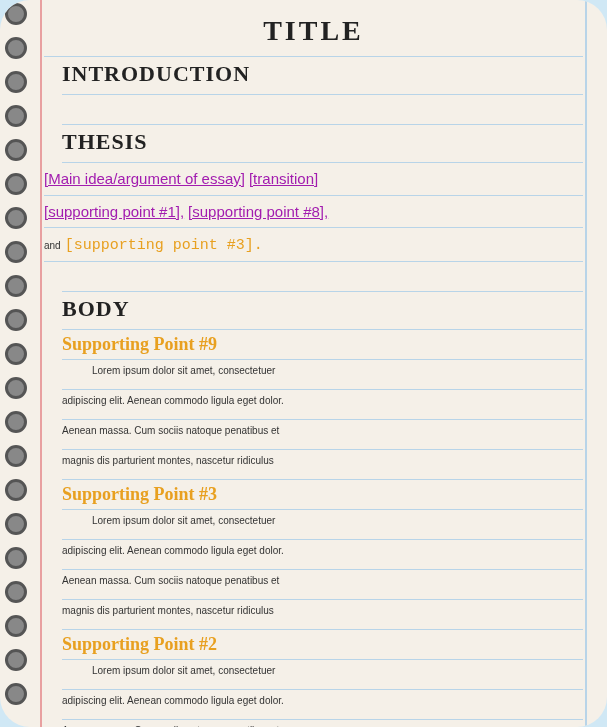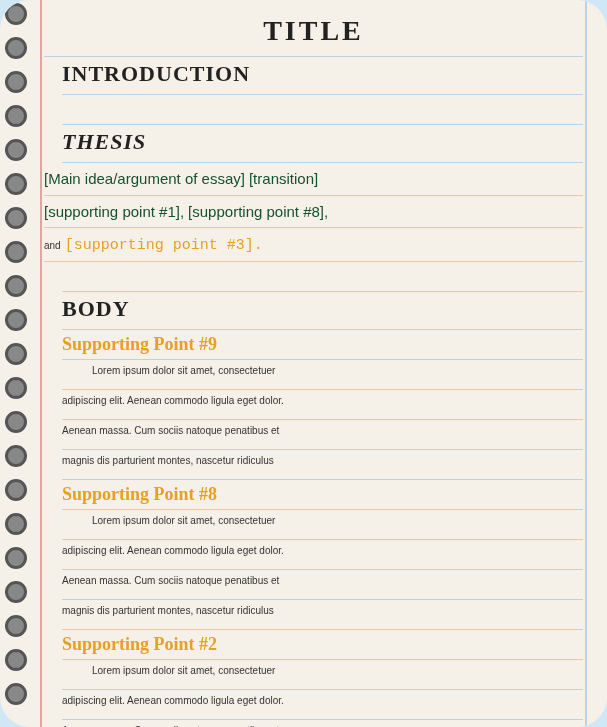--- a/index.html
+++ b/index.html
@@ -128,23 +128,24 @@
     }
 
     .body-text {
       font-family: Liberation Sans, sans-serif;
       font-size: 10px;
       color: #333;
       line-height: 1.3;
     }
 
     .blue-text {
-      color: #14532d;
+      color: #a21caf;
       font-family: Arial, sans-serif;
       font-size: 15px;
+      text-decoration: underline;
     }
 
     .orange-text {
       color: #e8a020;
       font-family: Liberation Mono, monospace;
       font-size: 15px;
     }
 
     .indent {
       padding-left: 30px;
@@ -198,21 +199,21 @@
     <div class="title-row">
       <span class="title-text">TITLE</span>
     </div>
 
     <div class="row" style="height:38px;">
       <span class="section-header">INTRODUCTION</span>
     </div>
 
     <div class="row" style="height:28px;"></div>
 
-    <div class="row" style="height:38px;font-style:italic;">
+    <div class="row" style="height:38px;">
       <span class="section-header">THESIS</span>
     </div>
 
     <div class="thesis-block">
       <span class="blue-text">[Main idea/argument of essay]</span>
       <span class="blue-text"> </span>
       <span class="blue-text">[transition]</span>
     </div>
     <div class="thesis-block">
       <span class="blue-text">[supporting point #1],</span>
@@ -240,21 +241,21 @@
       <span class="body-text">adipiscing elit. Aenean commodo ligula eget dolor.</span>
     </div>
     <div class="row">
       <span class="body-text">Aenean massa. Cum sociis natoque penatibus et</span>
     </div>
     <div class="row">
       <span class="body-text">magnis dis parturient montes, nascetur ridiculus</span>
     </div>
 
     <div class="row">
-      <span class="subheader">Supporting Point #8</span>
+      <span class="subheader">Supporting Point #3</span>
     </div>
     <div class="row indent">
       <span class="body-text">Lorem ipsum dolor sit amet, consectetuer</span>
     </div>
     <div class="row">
       <span class="body-text">adipiscing elit. Aenean commodo ligula eget dolor.</span>
     </div>
     <div class="row">
       <span class="body-text">Aenean massa. Cum sociis natoque penatibus et</span>
     </div>

